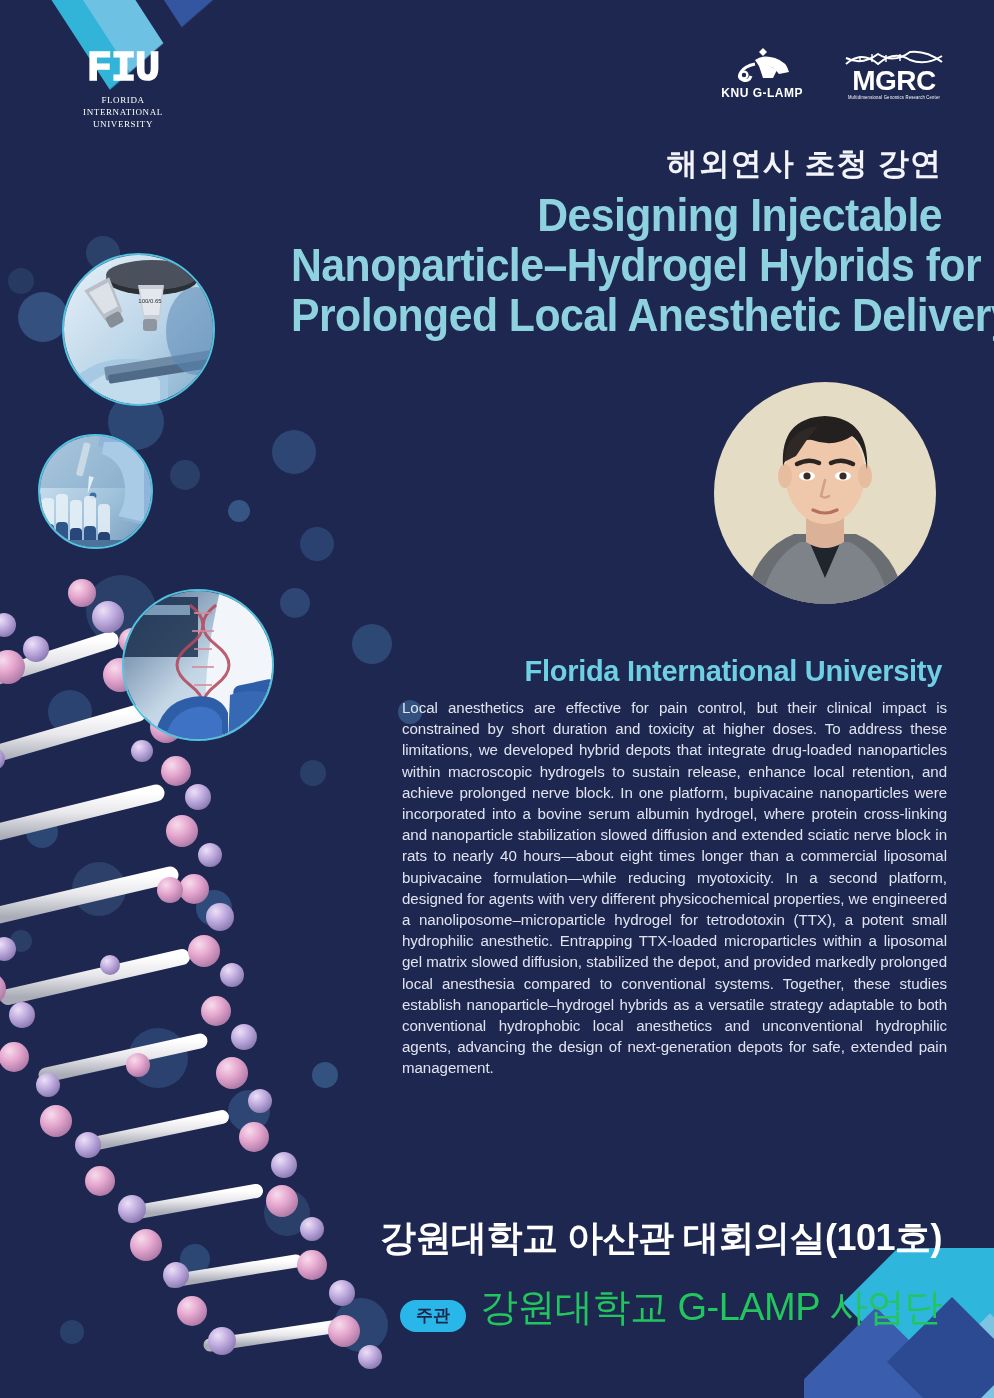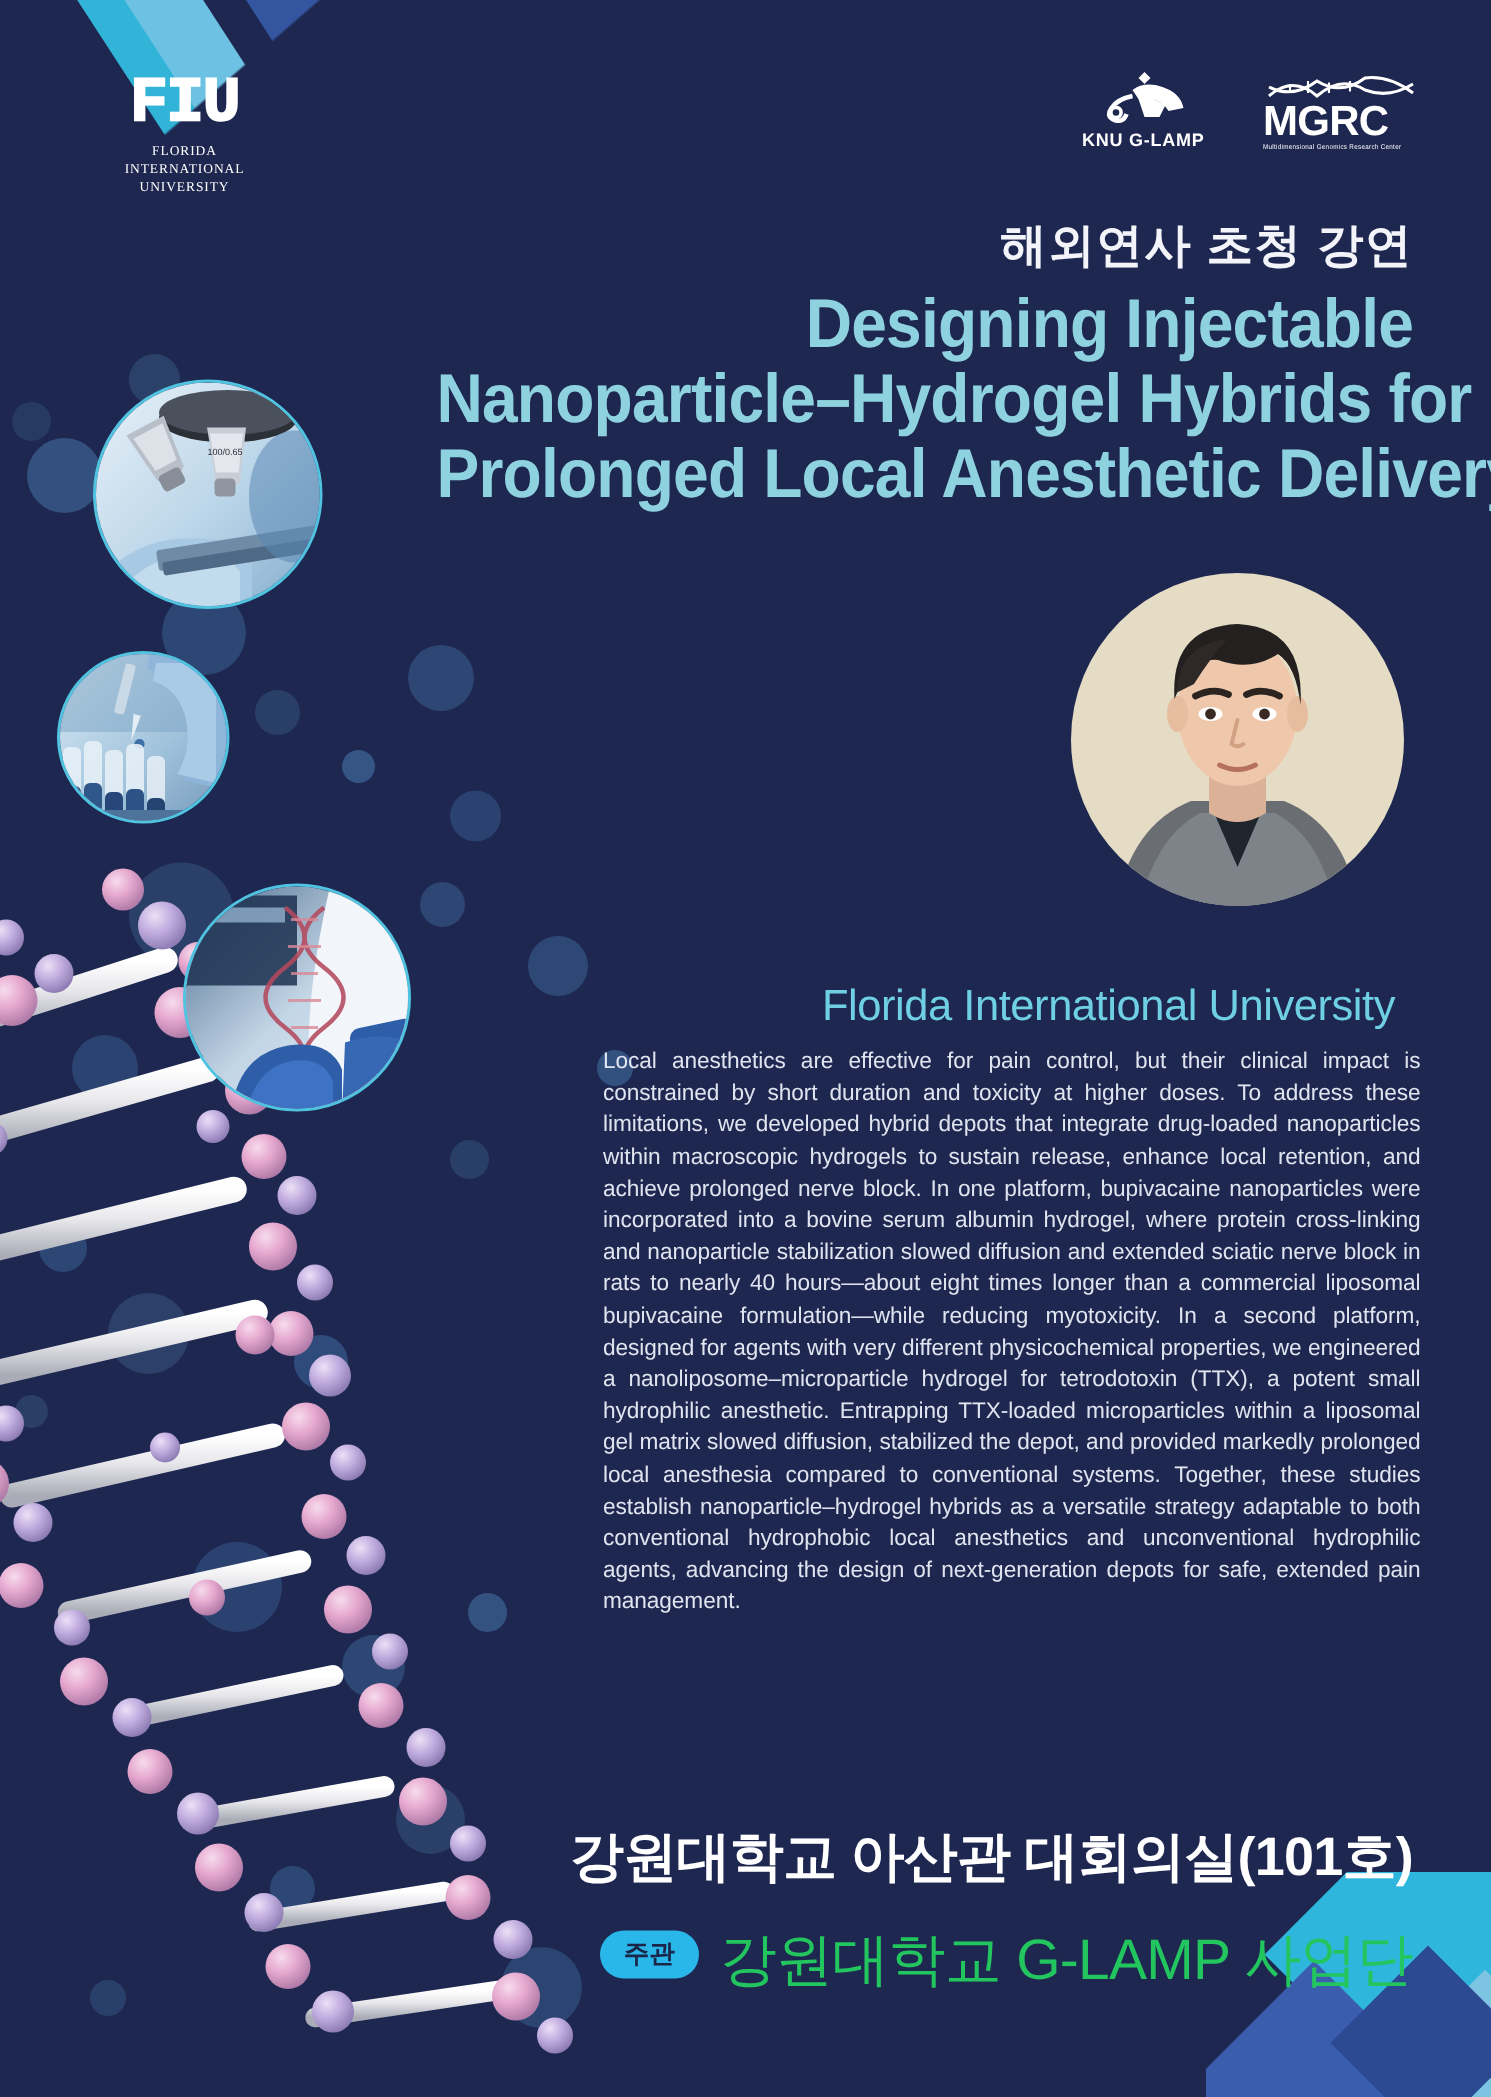--- a/index.html
+++ b/index.html
@@ -136,21 +136,21 @@
     justify-content: center;
   }
   .knu-caption {
     font-size: 12px;
     font-weight: bold;
     letter-spacing: 0.5px;
     margin-top: 4px;
   }
   .mgrc-wrap {
     position: relative;
-    text-align: left;
+    text-align: center;
   }
   .mgrc-helix {
     height: 20px;
     display: block;
   }
   .mgrc-word {
     font-size: 28px;
     font-weight: bold;
     letter-spacing: -0.5px;
     line-height: 0.95;
@@ -235,23 +235,23 @@
     white-space: nowrap;
   }
   .speaker-name .pre {
     color: #ffffff;
     font-size: 31px;
   }
   .speaker-name .nm { color: #e8b8d0; }
 
   .speaker-affil {
     position: absolute;
-    right: 64px; top: 655px;
+    right: 52px; top: 655px;
     font-size: 29px;
-    font-weight: normal;
+    font-weight: bold;
     color: #6fcfe3;
     letter-spacing: -0.3px;
     white-space: nowrap;
   }
 
   .abstract {
     position: absolute;
     left: 402px; top: 697px;
     width: 545px;
     text-align: justify;
@@ -278,21 +278,21 @@
     color: #ffffff;
     letter-spacing: -0.5px;
     white-space: nowrap;
   }
 
   
   .organizer {
     position: absolute;
     right: 52px; top: 1283px;
     display: flex;
-    align-items: flex-start;
+    align-items: flex-end;
     gap: 14px;
   }
   .org-badge {
     background: #29b6e8;
     color: #1b2549;
     font-size: 17px;
     font-weight: bold;
     border-radius: 999px;
     padding: 4px 16px 5px;
     margin-top: 4px;

